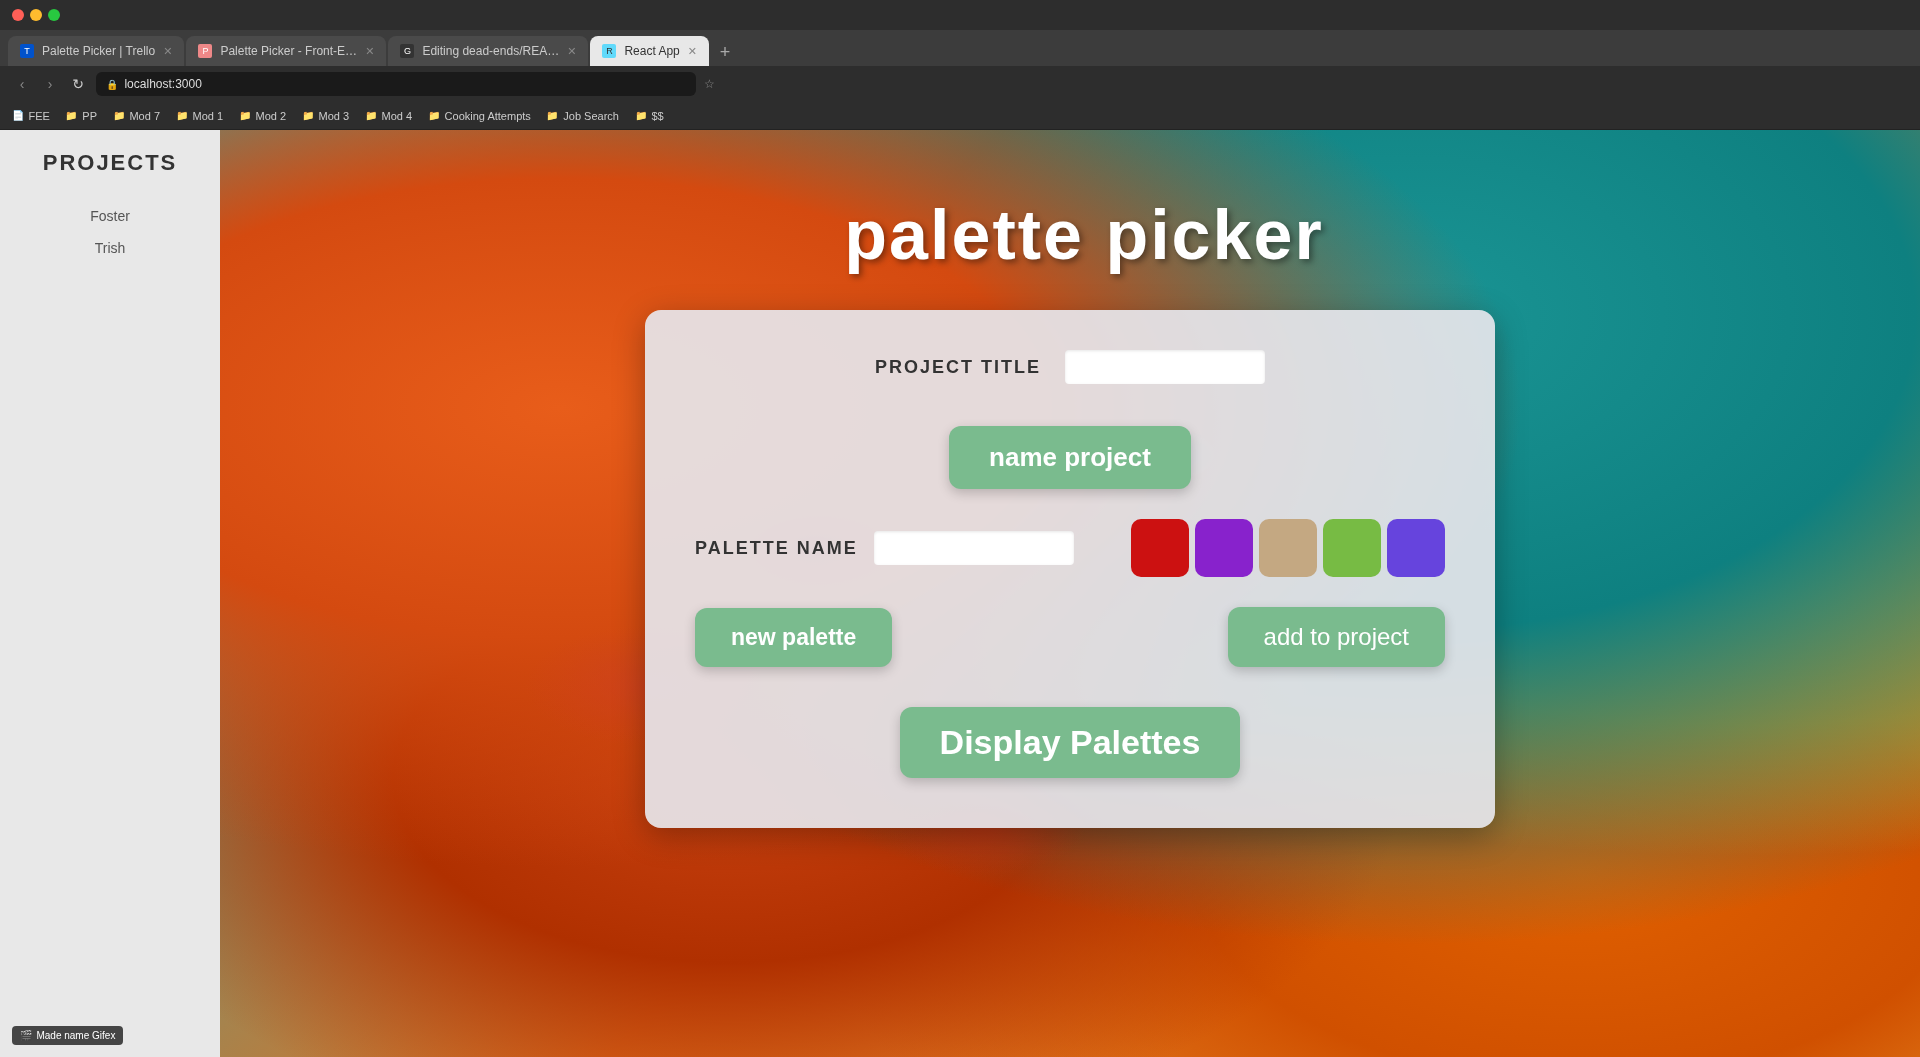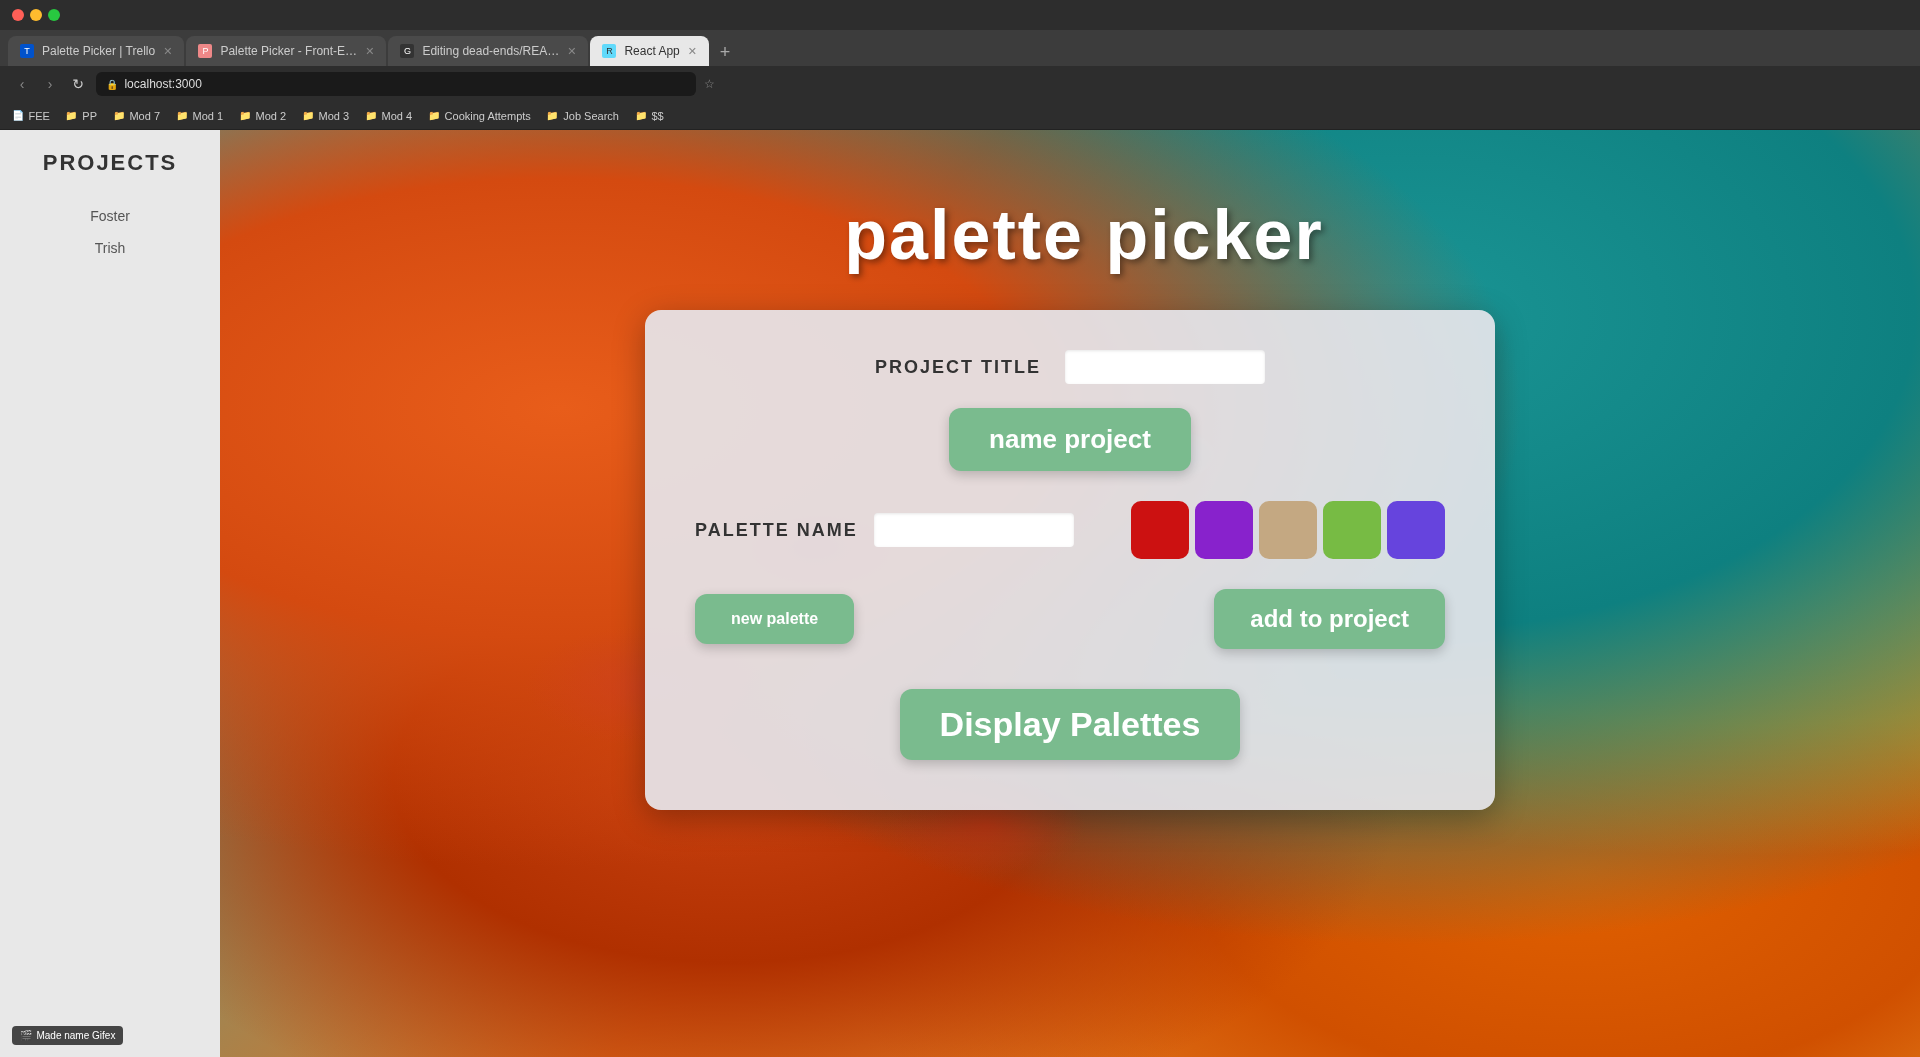--- a/index.html
+++ b/index.html
@@ -264,21 +264,21 @@
       z-index: 10;
       box-shadow: 0 8px 32px rgba(0,0,0,0.3);
     }
 
     
     .project-title-row {
       display: flex;
       align-items: center;
       justify-content: center;
       gap: 24px;
-      margin-bottom: 24px;
+      margin-bottom: 42px;
     }
 
     .field-label {
       font-size: 18px;
       font-weight: 700;
       letter-spacing: 2px;
       color: #333;
       font-family: Arial, sans-serif;
     }
 
@@ -342,38 +342,38 @@
       justify-content: space-between;
       align-items: center;
       margin-bottom: 40px;
     }
 
     .btn-new-palette {
       background: #7abb8e;
       border: none;
       border-radius: 12px;
       padding: 16px 36px;
-      font-size: 16px;
+      font-size: 23px;
       font-family: 'Comic Sans MS', cursive, sans-serif;
       color: white;
       cursor: pointer;
       font-weight: 700;
       box-shadow: 0 4px 12px rgba(0,0,0,0.2);
     }
 
     .btn-add-to-project {
       background: #7abb8e;
       border: none;
       border-radius: 12px;
       padding: 16px 36px;
       font-size: 24px;
       font-family: 'Comic Sans MS', cursive, sans-serif;
       color: white;
       cursor: pointer;
-      font-weight: 700;
+      font-weight: 400;
       box-shadow: 0 4px 12px rgba(0,0,0,0.2);
     }
 
     .btn-display-palettes {
       display: block;
       margin: 0 auto;
       background: #7abb8e;
       border: none;
       border-radius: 12px;
       padding: 16px 40px;

